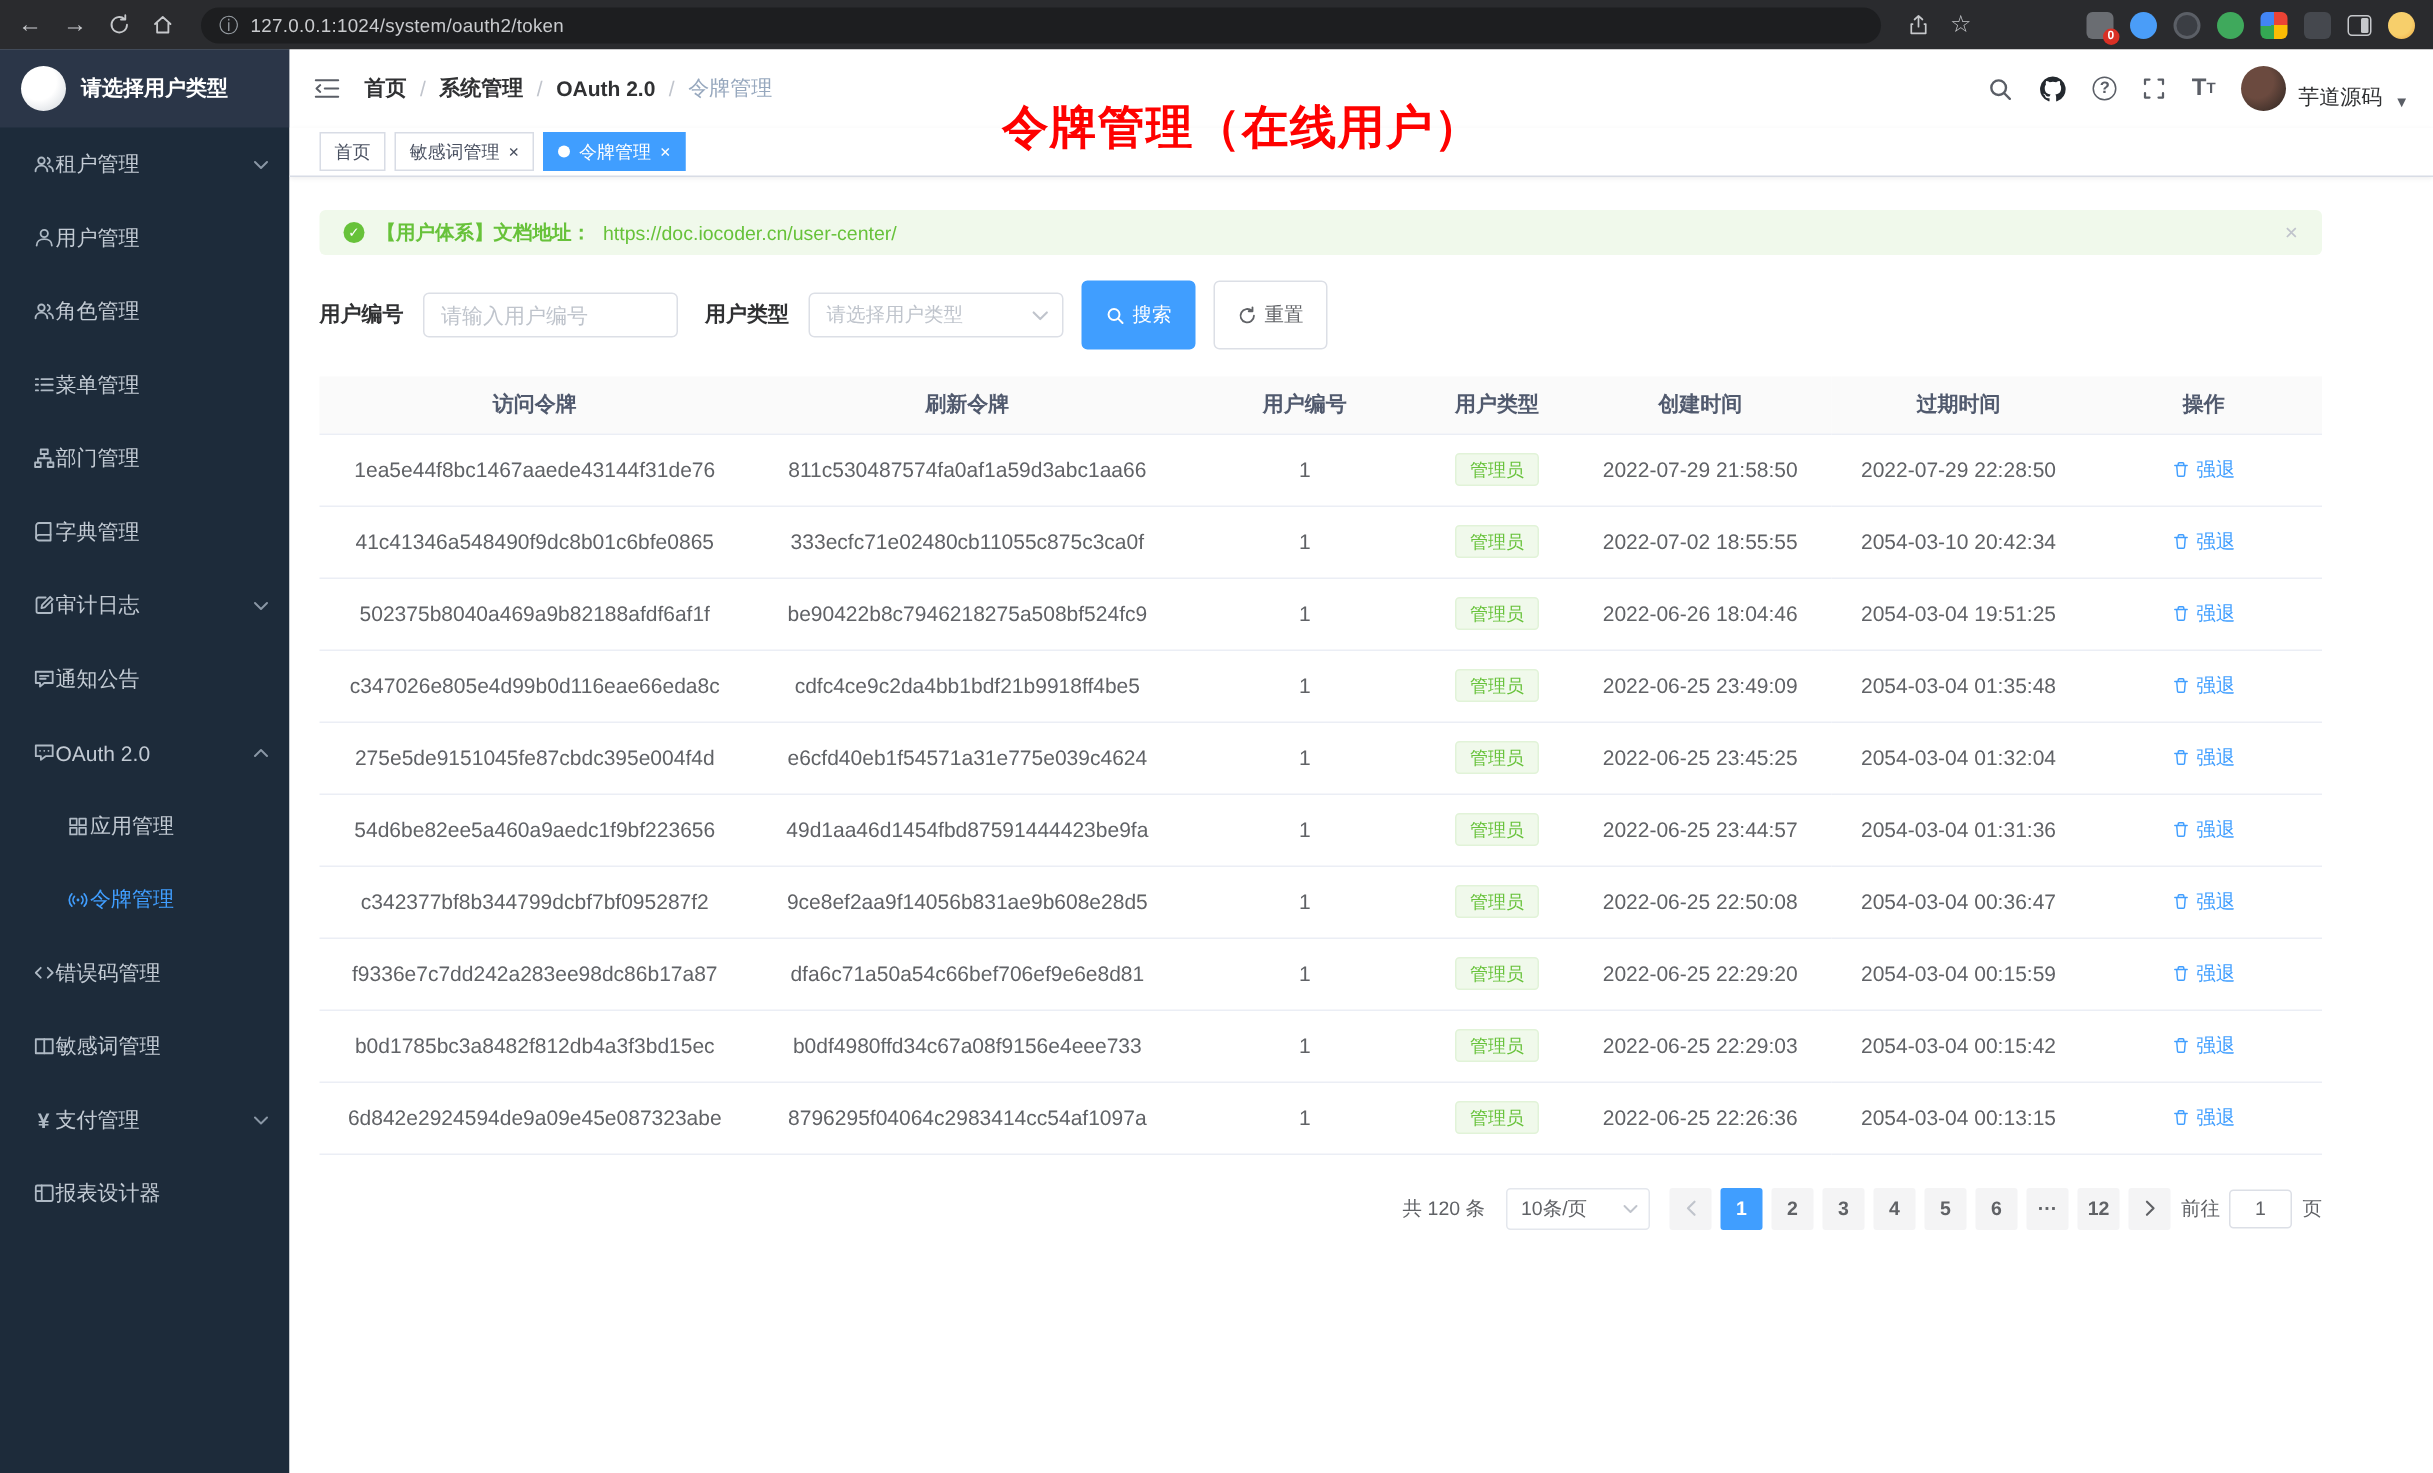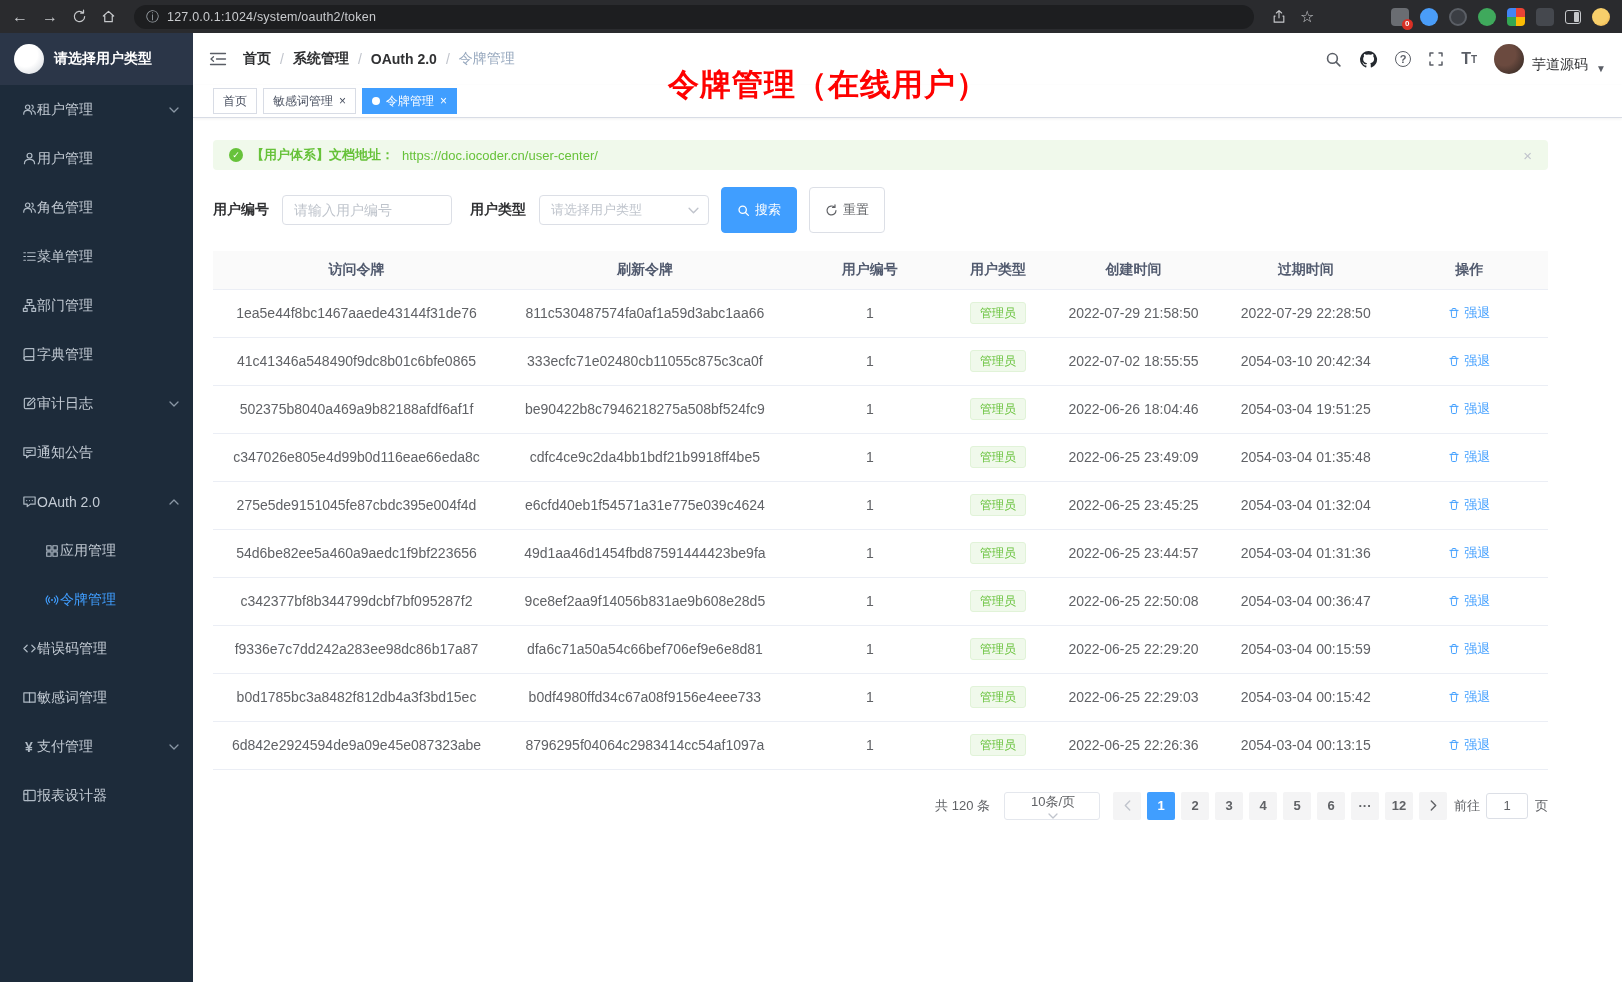--- a/index.html
+++ b/index.html
@@ -83,21 +83,21 @@
 
   table.grid { width:100%; border-collapse:collapse; margin-top:18px; table-layout:fixed; }
   .grid th { height:38px; background:#fafafa; color:#515a6e; font-weight:700; font-size:14px; border-bottom:1px solid #ebeef5; text-align:center; }
   .grid td { height:48px; border-bottom:1px solid #ebeef5; color:#606266; font-size:14px; text-align:center; white-space:nowrap; overflow:hidden; }
   .tag { display:inline-block; padding:2px 9px; font-size:12px; color:#67c23a; background:#f0f9eb; border:1px solid #e1f3d8; border-radius:3px; line-height:16px; }
   .act { color:#409eff; font-size:13px; display:inline-flex; align-items:center; gap:4px; cursor:pointer; text-decoration:none; }
   .act svg { width:12px; height:12px; }
 
   .pagination { display:flex; align-items:center; justify-content:flex-end; margin-top:22px; color:#606266; font-size:13px; }
   .pg-total { margin-right:14px; }
-  .pg-size { width:96px; height:28px; border:1px solid #e4e7ed; border-radius:3px; display:flex; align-items:center; justify-content:space-between; padding:0 7px 0 9px; cursor:pointer; margin-right:10px; color:#606266;flex-direction:column; }
+  .pg-size { width:96px; height:28px; border:1px solid #e4e7ed; border-radius:3px; display:flex; align-items:center; justify-content:space-between; padding:0 7px 0 9px; cursor:pointer; margin-right:10px; color:#606266; }
   .pg-size .chev2 { color:#c0c4cc; display:flex; }
   .pg-btn { min-width:28px; height:28px; background:#f4f4f5; border:none; border-radius:2px; color:#606266; font-size:13px; font-weight:700; margin:0 3px; display:inline-flex; align-items:center; justify-content:center; cursor:pointer; font-family:inherit; padding:0 4px; }
   .pg-btn.active { background:#409eff; color:#fff; }
   .pg-btn.disabled { color:#c0c4cc; }
   .pg-goto-label { margin:0 6px 0 4px; }
   .pg-goto-input { width:42px; height:26px; border:1px solid #dcdfe6; border-radius:3px; text-align:center; font-size:13px; color:#606266; outline:none; font-family:inherit; }
   .pg-unit { margin-left:7px; }
 
   .annotation { position:absolute; left:668px; top:64px; font-size:31px; font-weight:700; color:#fe0100; letter-spacing:1px; z-index:50; pointer-events:none; }
 </style>

